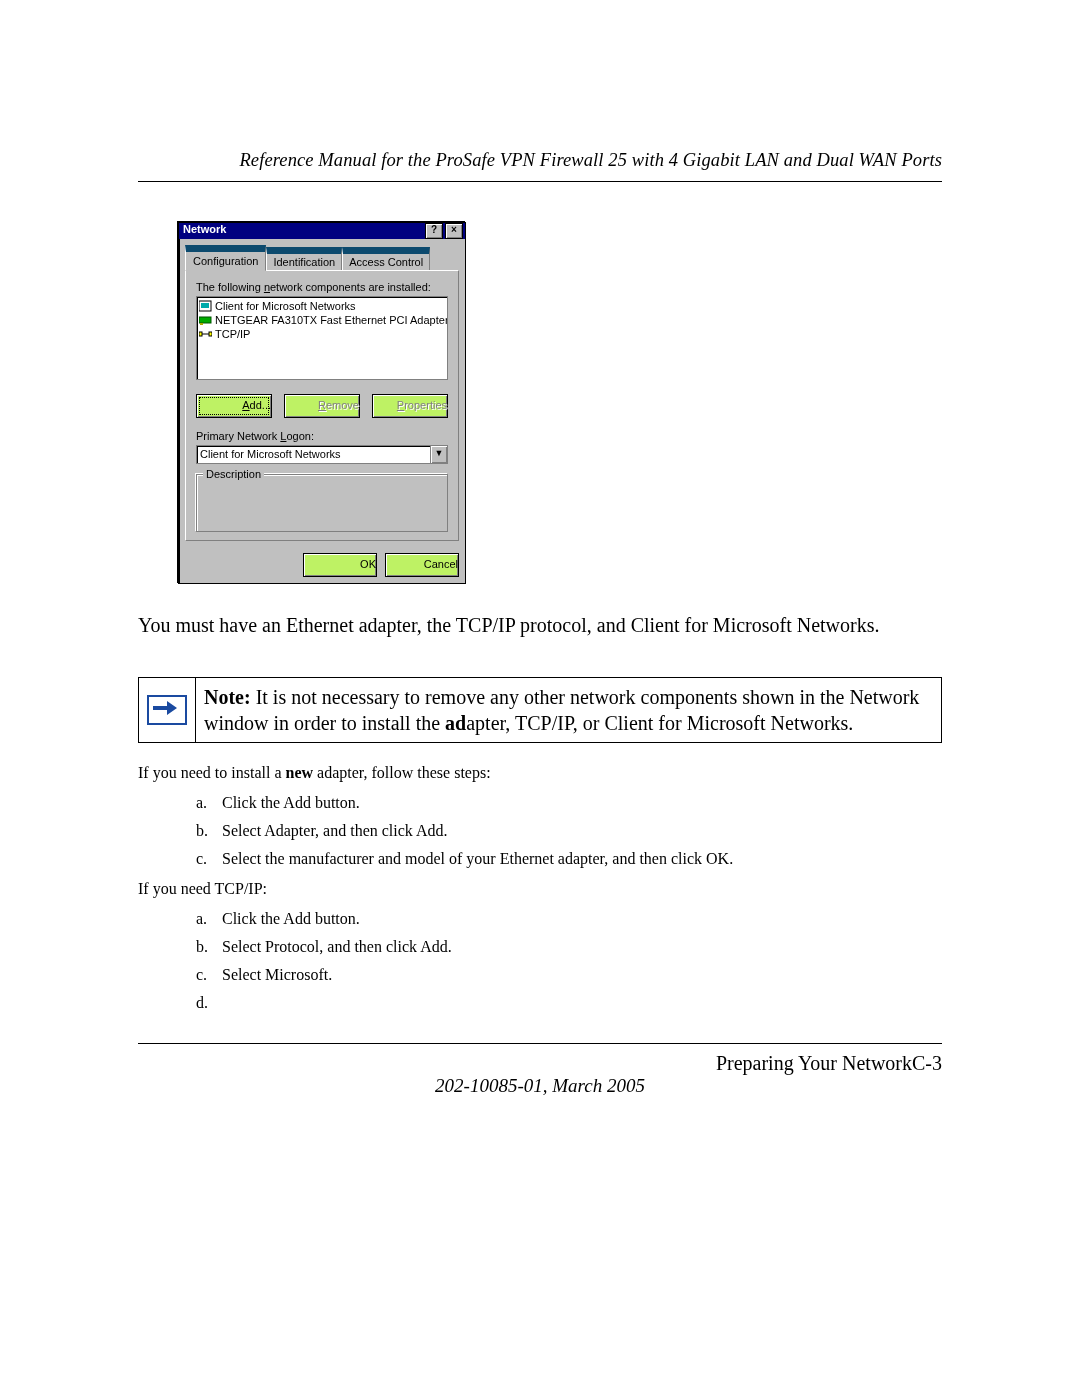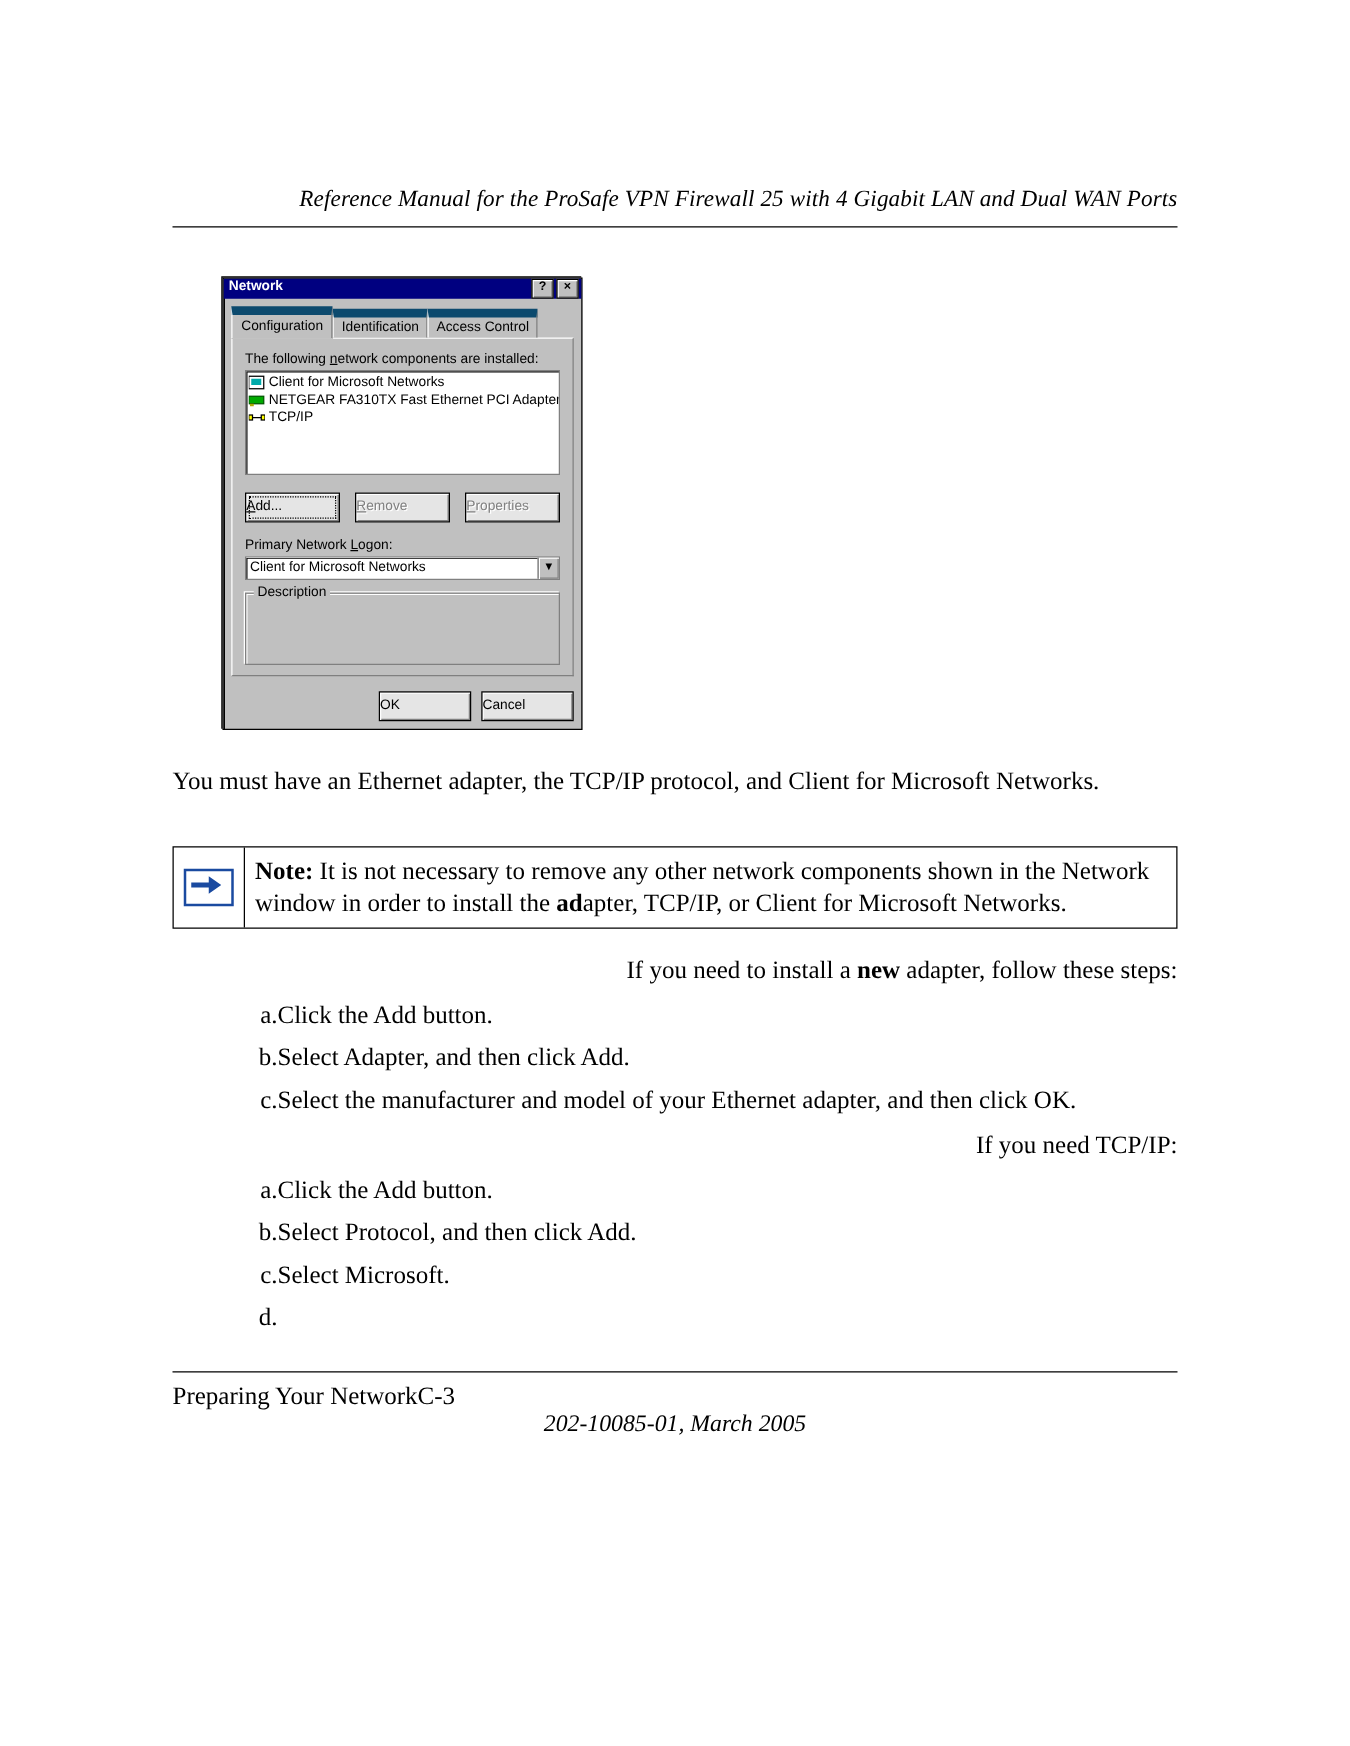--- a/index.html
+++ b/index.html
@@ -120,25 +120,25 @@
     flex-shrink: 0;
   }
   .btn-row {
     display: flex;
     gap: 12px;
     margin-top: 14px;
   }
   .w98btn {
     flex: 1;
     height: 22px;
-    background: #e5e5e5;
+    background: #bef264;
     border: 1px solid #000;
     box-shadow: inset 1px 1px 0 #fff, inset -1px -1px 0 #808080;
     font-size: 11px;
-    text-align: left;
+    text-align: right;
     line-height: 20px;
     font-family: Tahoma, "MS Sans Serif", Arial, sans-serif;
   }
   .w98btn.focused {
     outline: 1px dotted #000;
     outline-offset: -4px;
   }
   .w98btn.disabled {
     color: #808080;
     text-shadow: 1px 1px 0 #fff;
@@ -217,44 +217,43 @@
     position: relative;
   }
   .note-icon svg { display: block; }
   .note-text-cell {
     flex: 1;
     padding: 6px 8px;
     font-size: 20px;
     line-height: 1.3;
   }
   .steps {
-    font-size: 20px;
+    font-size: 16px;
     line-height: 1.5;
-    text-align: right;
   }
   .ol {
     margin: 6px 0 6px 0;
     padding-left: 58px;
   }
   .ol .li {
     display: flex;
     margin-bottom: 4px;
   }
   .ol .marker {
     width: 26px;
     flex-shrink: 0;
   }
   .footer-rule {
     border: none;
     border-top: 1.5px solid #000;
     margin: 28px 0 8px 0;
   }
   .footer-row {
     display: flex;
-    justify-content: flex-start;
+    justify-content: flex-end;
     font-size: 20px;
   }
   .footer-id {
     text-align: center;
     font-style: italic;
     font-size: 19px;
     margin-top: 0;
   }
 </style>
 </head>

